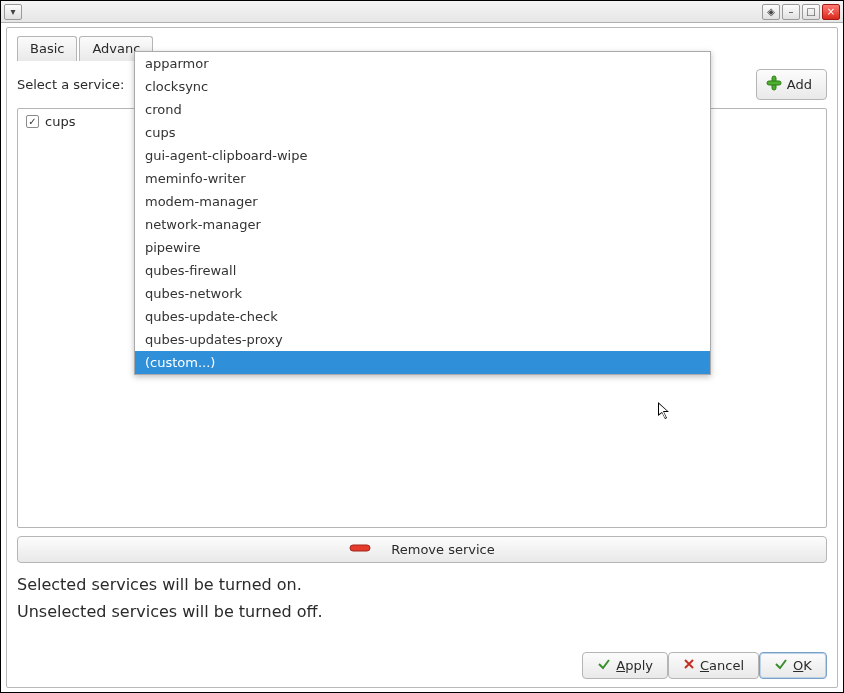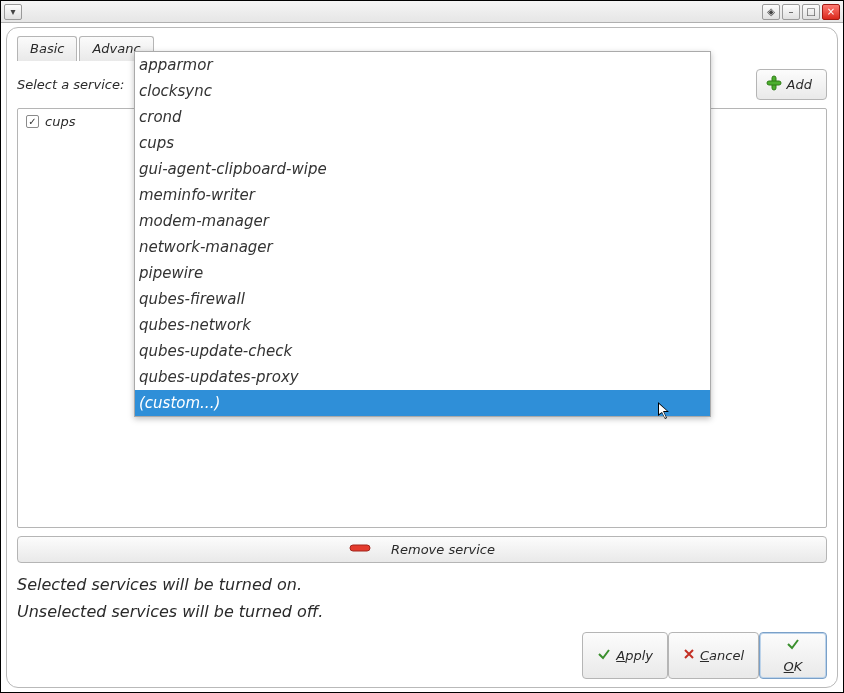--- a/index.html
+++ b/index.html
@@ -64,25 +64,24 @@
     right: 0;
     bottom: 0;
     padding: 4px 5px;
     background: #fff;
   }
 
   .inner-frame {
     width: 100%;
     height: 100%;
     border: 1px solid #b9b9b9;
-    border-radius: 12px;
+    border-radius: 2px;
     background: #fff;
     padding: 8px 10px 8px 10px;
     position: relative;
-    font-style: italic;
   }
 
   
   .tabs {
     display: flex;
     gap: 2px;
     margin-bottom: 8px;
   }
   .tab {
     padding: 4px 12px 5px 12px;
@@ -180,38 +179,37 @@
     background: linear-gradient(#fcfcfc,#e9e9e9);
     border: 1px solid #b5b5b5;
     border-radius: 4px;
     cursor: default;
     min-width: 68px;
     justify-content: center;
   }
   .dlg-btn.default {
     border-color: #7aa0c8;
     box-shadow: 0 0 0 1px #bcd3ea inset;
-    flex-direction: column;
   }
   .mnemonic { text-decoration: underline; }
 
   
   .dropdown {
     position: absolute;
     top: 23px;   
     left: 127px; 
     width: 577px;
     background: #fff;
     border: 1px solid #aaa;
     box-shadow: 0 2px 6px rgba(0,0,0,.25);
     z-index: 50;
   }
   .dd-item {
-    padding: 4px 4px;
-    font-size: 15px;
+    padding: 4px 10px;
+    font-size: 13px;
     color: #333;
     cursor: default;
   }
   .dd-item.selected {
     background: #2f8fd8;
     color: #fff;
   }
 
   .cursor {
     position: absolute;

